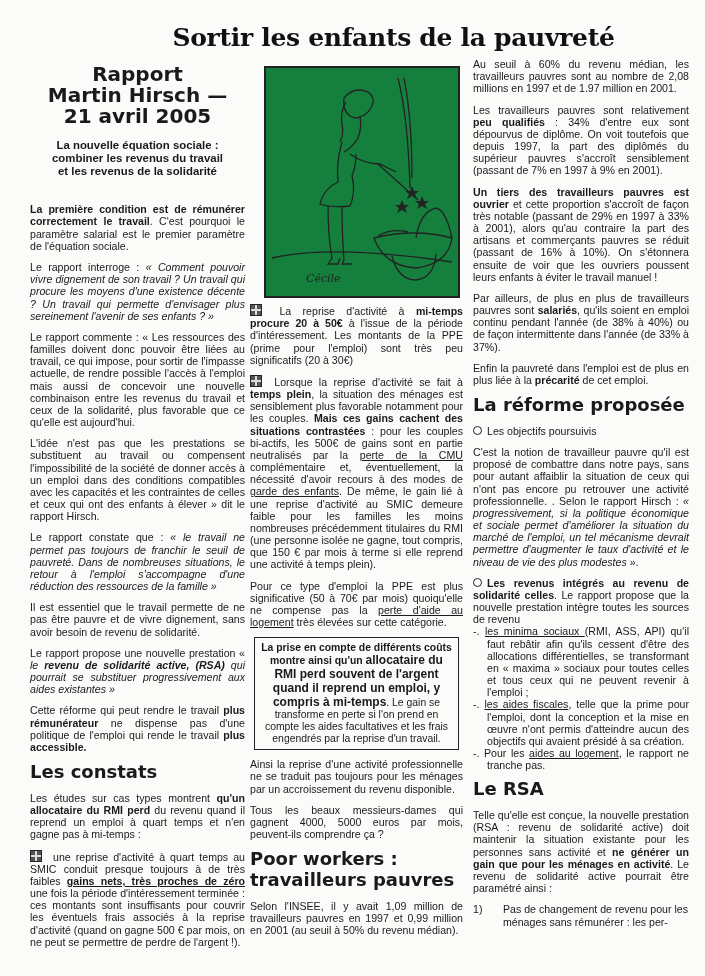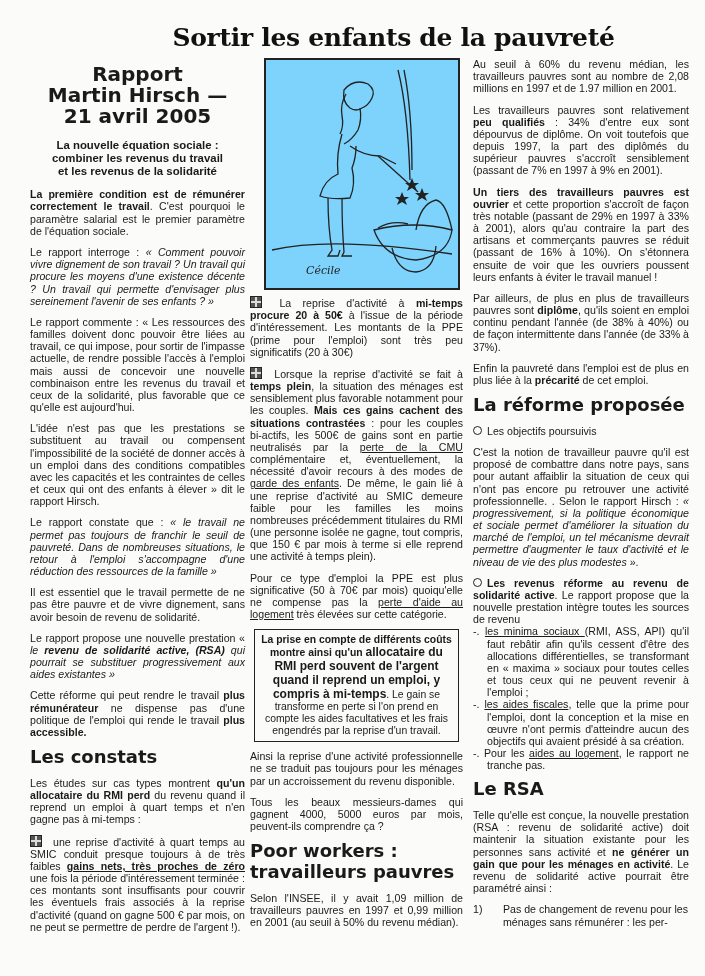--- a/index.html
+++ b/index.html
@@ -18,29 +18,29 @@
   .col { position: absolute; top: 58px; }
   .col1 { left: 30px; width: 215px; }
   .col2 { left: 250px; width: 213px; top: 58px; }
   .col3 { left: 473px; width: 216px; top: 58px; }
   p { margin: 0 0 9px 0; text-align: justify; }
   .h-report {
     font-family: "DejaVu Sans", sans-serif; font-weight: bold;
     font-size: 20px; text-align: center; line-height: 1.05; margin: 6px 0 12px 0;
   }
   .h-sub {
-    font-weight: bold; font-size: 11.4px; text-align: center; margin: 0 0 11px 0; line-height: 1.12;
+    font-weight: bold; font-size: 11.4px; text-align: center; margin: 0 0 26px 0; line-height: 1.12;
   }
   .h-section {
     font-family: "DejaVu Sans", sans-serif; font-weight: bold;
     font-size: 18px; text-align: left; margin: 8px 0 9px 0; line-height: 1.15;
   }
   .cartoon {
-    width: 192px; height: 228px; border: 2px solid #222; margin: 0 auto 6px 14px;
-    background: #7dd3fc; position: relative;
+    width: 192px; height: 228px; border: 2px solid #222; margin: 8px auto 6px 14px;
+    background: #15803d; position: relative;
   }
   .bullet-icon {
     display: inline-block; width: 10px; height: 10px; background: #555;
     border: 1px solid #222; margin-right: 6px; vertical-align: -1px; position: relative;
   }
   .bullet-icon::before, .bullet-icon::after {
     content: ""; position: absolute; background: #ddd;
   }
   .bullet-icon::before { left: 4px; top: 0; width: 2px; height: 10px; }
   .bullet-icon::after { top: 4px; left: 0; height: 2px; width: 10px; }
@@ -126,26 +126,26 @@
     <div>Poor workers :</div>
     <div>travailleurs pauvres</div>
   </div>
   <p>Selon l'INSEE, il y avait 1,09 million de travailleurs pauvres en 1997 et 0,99 million en 2001 (au seuil à 50% du revenu médian).</p>
 </div>
 
 <div class="col col3">
   <p>Au seuil à 60% du revenu médian, les travailleurs pauvres sont au nombre de 2,08 millions en 1997 et de 1.97 million en 2001.</p>
   <p><span>Les travailleurs pauvres sont relativement </span><b>peu qualifiés</b><span> : 34% d'entre eux sont dépourvus de diplôme. On voit toutefois que depuis 1997, la part des diplômés du supérieur pauvres s'accroît sensiblement (passant de 7% en 1997 à 9% en 2001).</span></p>
   <p><b>Un tiers des travailleurs pauvres est ouvrier</b><span> et cette proportion s'accroît de façon très notable (passant de 29% en 1997 à 33% à 2001), alors qu'au contraire la part des artisans  et commerçants pauvres se réduit (passant de 16% à 10%).  On s'étonnera ensuite de voir que les ouvriers poussent leurs enfants à éviter le travail manuel !</span></p>
-  <p><span>Par ailleurs, de plus en plus de travailleurs pauvres sont </span><b>diplôme</b><span>, qu'ils soient en emploi continu pendant l'année (de 38% à 40%) ou de façon intermittente dans l'année (de 33% à 37%).</span></p>
+  <p><span>Par ailleurs, de plus en plus de travailleurs pauvres sont </span><b>salariés</b><span>, qu'ils soient en emploi continu pendant l'année (de 38% à 40%) ou de façon intermittente dans l'année (de 33% à 37%).</span></p>
   <p><span>Enfin la pauvreté dans l'emploi est de plus en plus liée à la </span><b>précarité</b><span> de cet emploi.</span></p>
   <div class="h-section">La réforme proposée</div>
   <div class="sub-h"><span class="circle"></span><span>Les objectifs poursuivis</span></div>
   <p><span>C'est la notion de travailleur pauvre qu'il est proposé de combattre dans notre pays, sans pour autant affaiblir la situation de ceux qui n'ont pas encore pu retrouver une activité professionnelle. . Selon le rapport Hirsch : </span><i>« progressivement, si la politique économique et sociale permet d'améliorer la situation du marché de l'emploi, un tel mécanisme devrait permettre d'augmenter le taux d'activité et le niveau de vie des plus modestes </i><span>».</span></p>
-  <p style="margin-bottom:0"><span class="circle"></span><b>Les revenus réforme au revenu de solidarité active</b><span>. Le rapport propose que la nouvelle prestation intègre toutes les sources de revenu</span></p>
+  <p style="margin-bottom:0"><span class="circle"></span><b>Les revenus intégrés au revenu de solidarité celles</b><span>. Le rapport propose que la nouvelle prestation intègre toutes les sources de revenu</span></p>
   <div class="list-item"><span>-. </span><span class="u">les minima sociaux </span><span>(RMI, ASS, API) qu'il faut rebâtir afin qu'ils cessent d'être des allocations différentielles, se transformant en « maxima » sociaux pour toutes celles et tous ceux qui ne peuvent revenir à l'emploi ;</span></div>
   <div class="list-item"><span>-. </span><span class="u">les aides fiscales</span><span>, telle que la prime pour l'emploi, dont la conception et la mise en œuvre n'ont permis d'atteindre aucun des objectifs qui avaient présidé à sa création.</span></div>
   <div class="list-item"><span>-. Pour les </span><span class="u">aides au logement</span><span>, le rapport ne tranche pas.</span></div>
   <div class="h-section">Le RSA</div>
   <p><span>Telle qu'elle est conçue, la nouvelle prestation (RSA : revenu de solidarité active) doit maintenir la situation existante pour les personnes sans activité et </span><b>ne générer un gain que pour les ménages en activité</b><span>. Le revenu de solidarité active pourrait être paramétré ainsi :</span></p>
   <div class="num-item">
     <span class="n">1)</span>
     <span>Pas de changement de revenu pour les ménages sans rémunérer : les per-</span>
   </div>
 </div>

